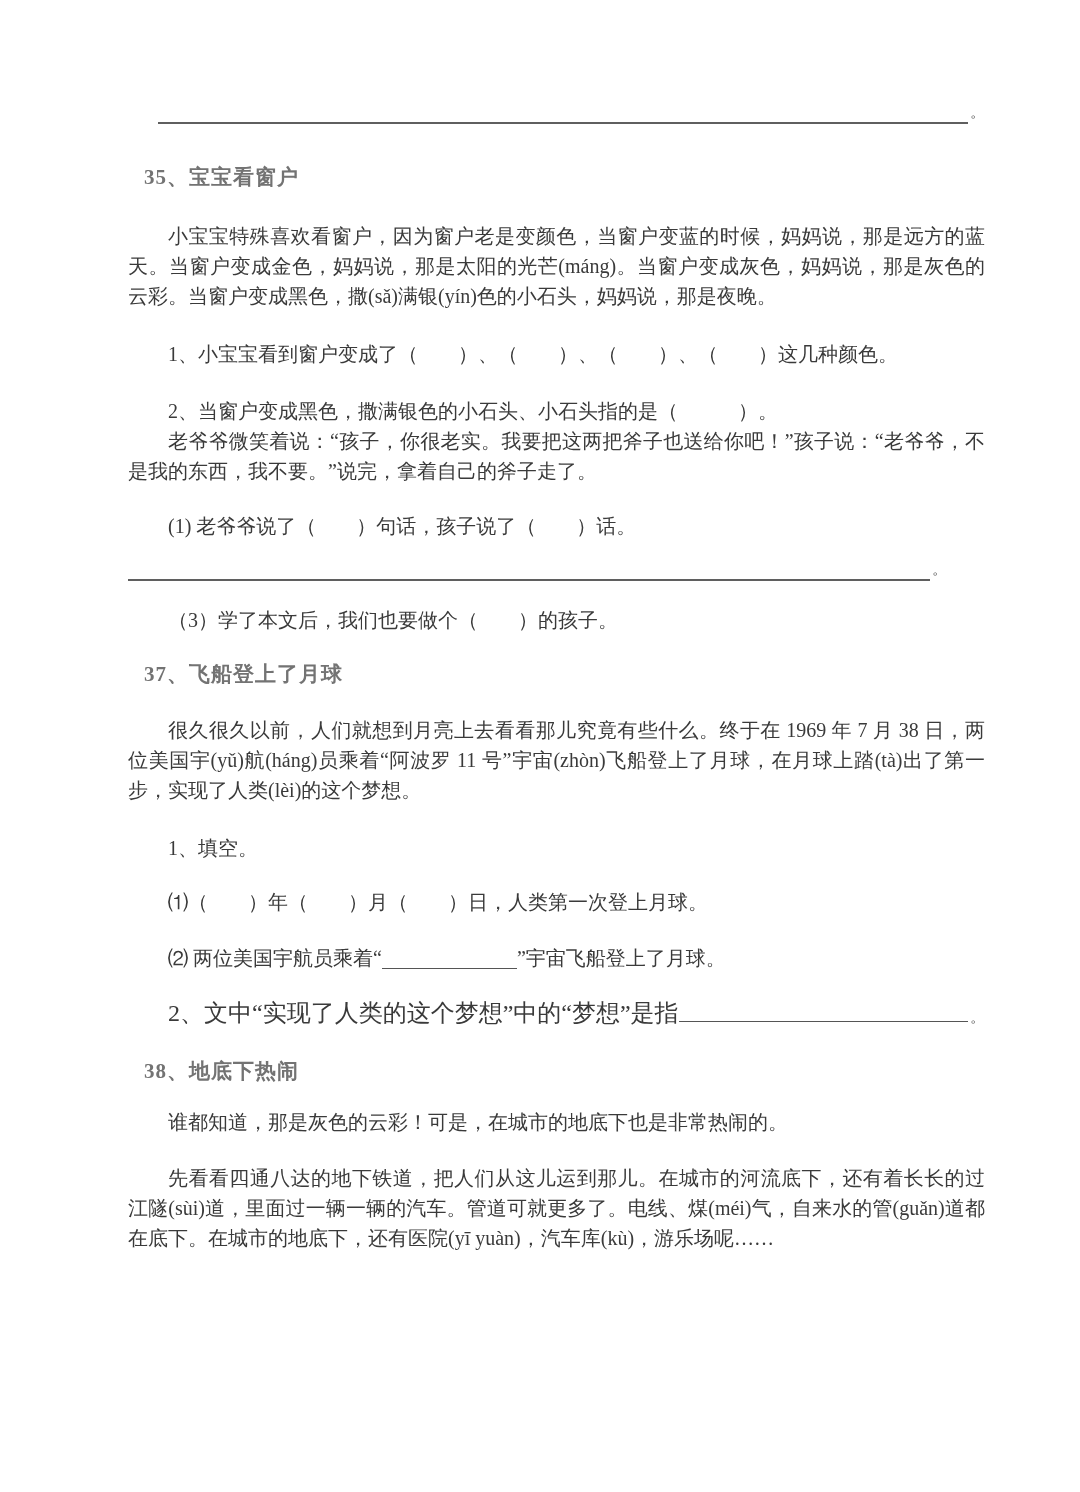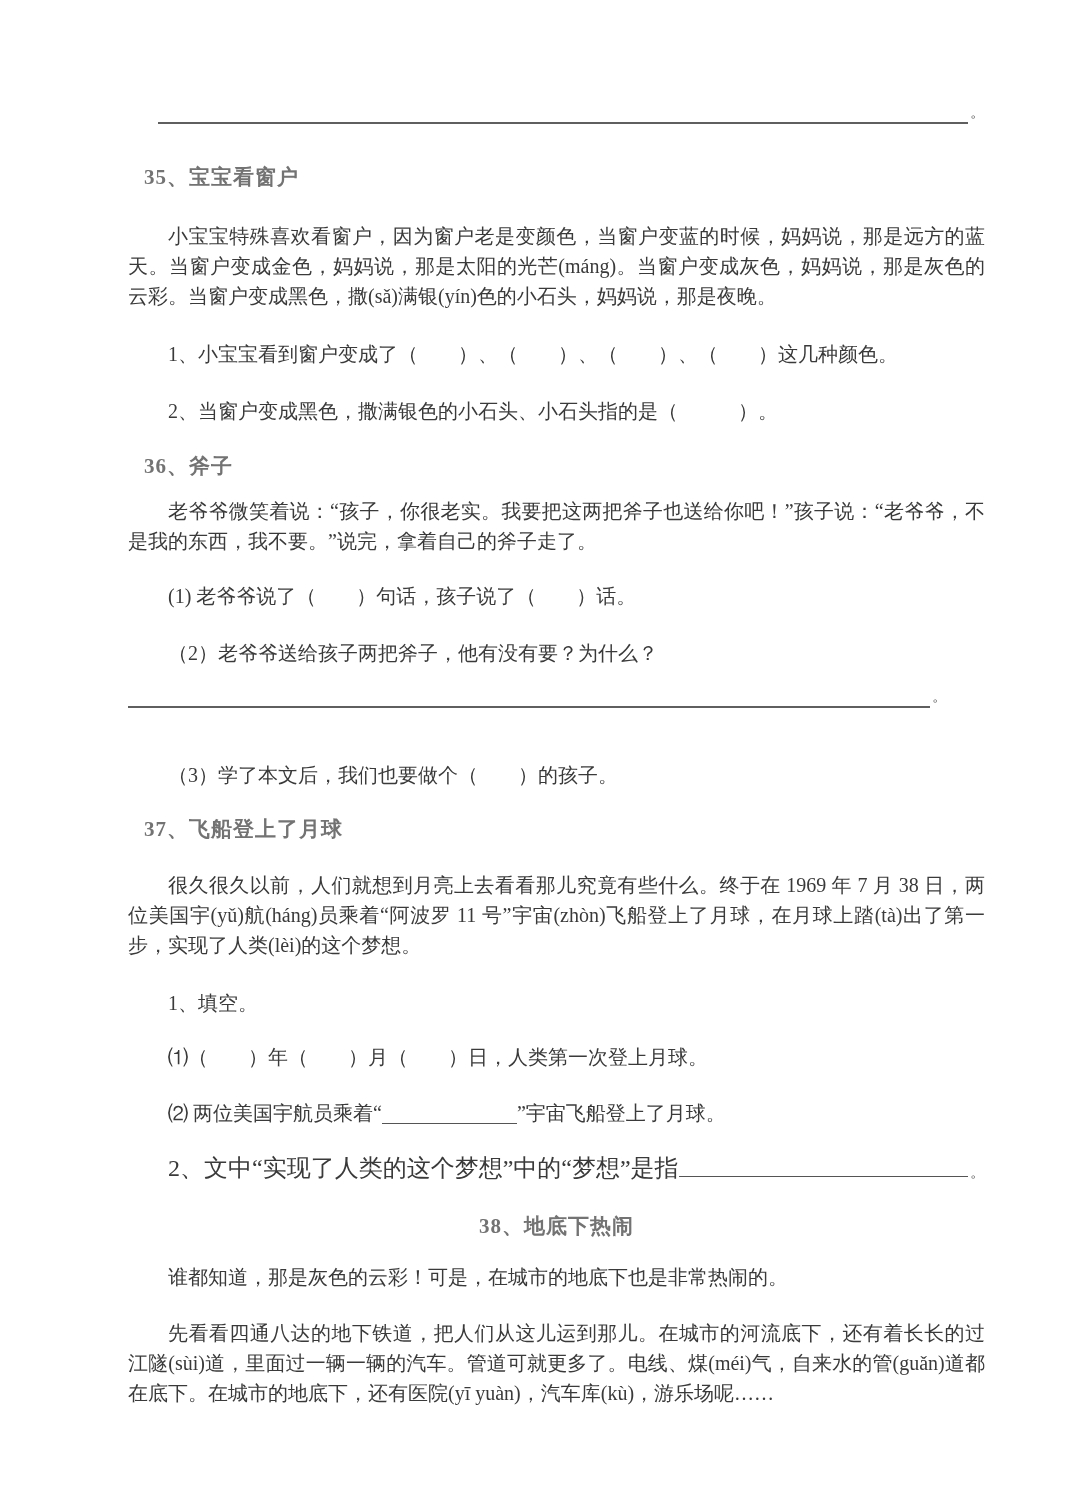--- a/index.html
+++ b/index.html
@@ -25,34 +25,34 @@
   .rule-row.mid { margin-top: 26px; margin-right: 38px; }
 
   
   h2 {
     margin: 16px; font-size: 21px; line-height: 27px;
     font-weight: bold; color: #737373; letter-spacing: 1px;
   }
   .h35 { margin-top: 40px; }
   .h36 { margin-top: 27px; }
   .h37 { margin-top: 26px; }
-  .h38 { margin-top: 30px; text-align: center; }
+  .h38 { margin-top: 30px; }
 
   
   p {
     margin: 0; font-size: 20px; line-height: 30px;
     text-align: justify; text-indent: 2em; color: #3a3a3a;
   }
   .para35 { margin-top: 30px; }
   .q35-1  { margin-top: 28px; }
   .q35-2  { margin-top: 27px; }
   .para36 { }
   .q36-1  { margin-top: 25px; }
   .q36-2  { margin-top: 27px; }
-  .q36-3  { margin-top: 52px; }
+  .q36-3  { margin-top: 24px; }
   .para37 { margin-top: 27px; }
   .q37-1  { margin-top: 28px; }
   .q37-s1 { margin-top: 24px; }
   .q37-s2 { margin-top: 26px; }
   .h38    { }
   .p38a   { margin-top: 22px; }
   .p38b   { margin-top: 26px; }
 
   
   .inline-blank {
@@ -77,24 +77,22 @@
   <div class="rule-row top">
     <span class="rule"></span>
     <span class="rule-period">。</span>
   </div>
 
   <h2 class="h35">35、宝宝看窗户</h2>
   <p class="para35">小宝宝特殊喜欢看窗户，因为窗户老是变颜色，当窗户变蓝的时候，妈妈说，那是远方的蓝天。当窗户变成金色，妈妈说，那是太阳的光芒(máng)。当窗户变成灰色，妈妈说，那是灰色的云彩。当窗户变成黑色，撒(sǎ)满银(yín)色的小石头，妈妈说，那是夜晚。</p>
   <p class="q35-1">1、小宝宝看到窗户变成了（　　）、（　　）、（　　）、（　　）这几种颜色。</p>
   <p class="q35-2">2、当窗户变成黑色，撒满银色的小石头、小石头指的是（　　　）。</p>
 
-  <h2 class="h36">36、斧子</h2>
   <p class="para36">老爷爷微笑着说：“孩子，你很老实。我要把这两把斧子也送给你吧！”孩子说：“老爷爷，不是我的东西，我不要。”说完，拿着自己的斧子走了。</p>
   <p class="q36-1">(1) 老爷爷说了（　　）句话，孩子说了（　　）话。</p>
-  <p class="q36-2">（2）老爷爷送给孩子两把斧子，他有没有要？为什么？</p>
 
   <div class="rule-row mid">
     <span class="rule"></span>
     <span class="rule-period">。</span>
   </div>
 
   <p class="q36-3">（3）学了本文后，我们也要做个（　　）的孩子。</p>
 
   <h2 class="h37">37、飞船登上了月球</h2>
   <p class="para37">很久很久以前，人们就想到月亮上去看看那儿究竟有些什么。终于在 1969 年 7 月 38 日，两位美国宇(yǔ)航(háng)员乘着“阿波罗 11 号”宇宙(zhòn)飞船登上了月球，在月球上踏(tà)出了第一步，实现了人类(lèi)的这个梦想。</p>

